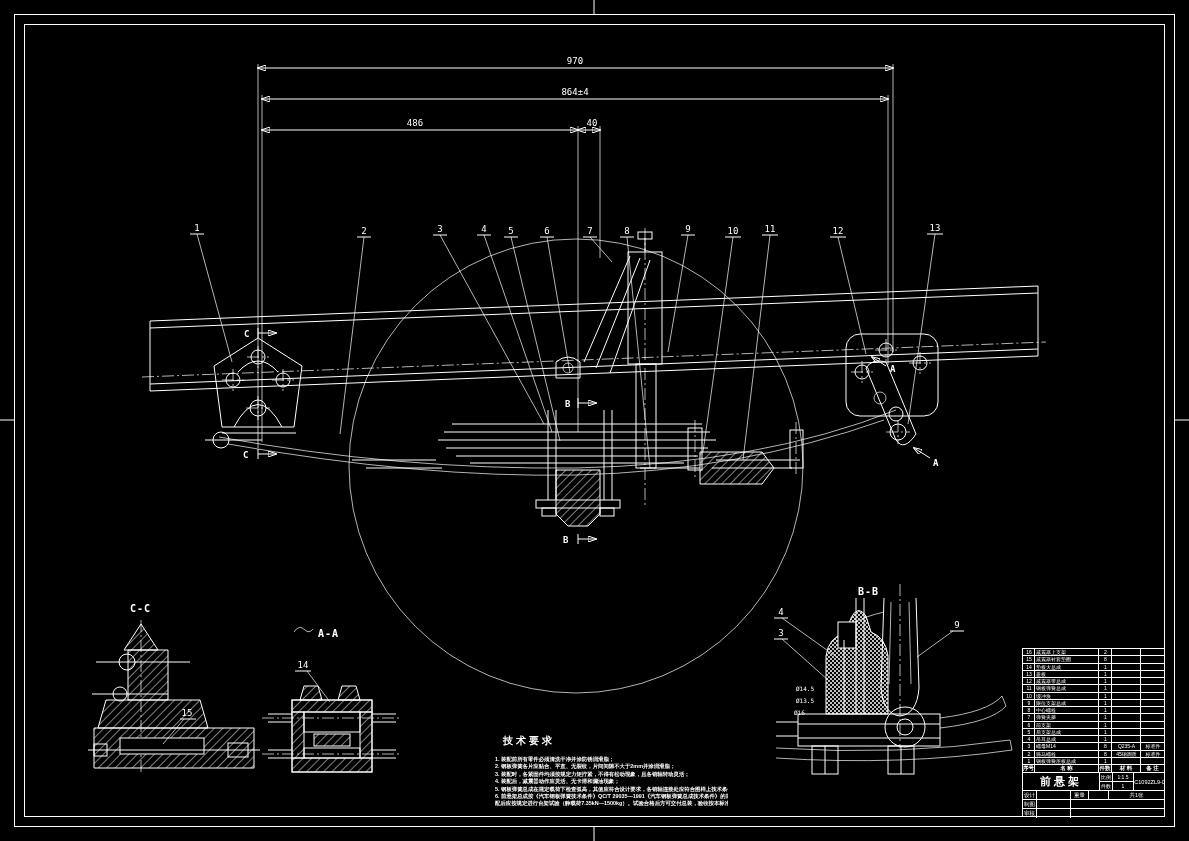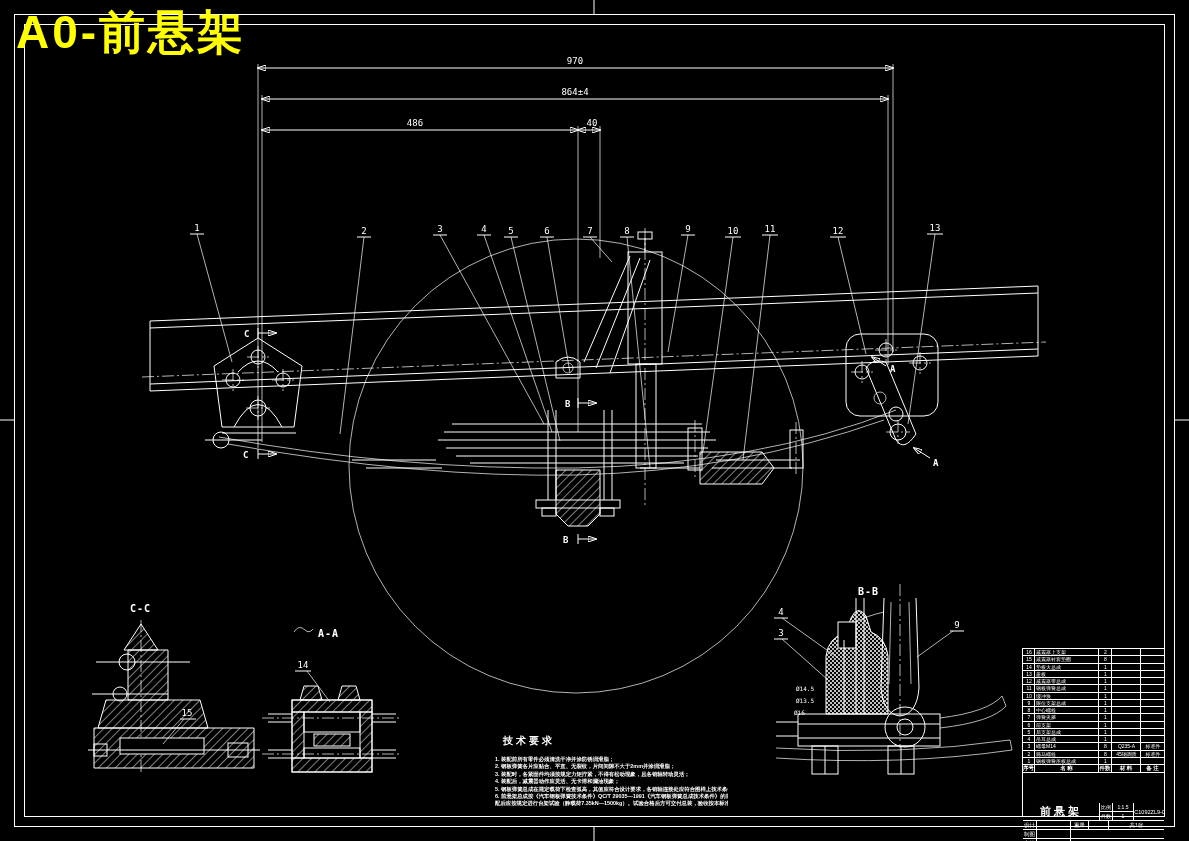--- a/index.html
+++ b/index.html
@@ -33,21 +33,21 @@
             font-size:5px;line-height:6.5px;padding-left:1px;}
   .prow>div:last-child{border-right:none;}
   .c-no{width:12px;text-align:center;}
   .c-name{width:64px;}
   .c-qty{width:13px;text-align:center;}
   .c-mat{width:29px;text-align:center;}
   .c-rem{width:23px;text-align:center;}
   .phead{height:8px;}
   .phead>div{font-size:5.5px;font-weight:bold;text-align:center;padding-left:0;}
   .tb-bottom{display:flex;flex-direction:column;}
-  .tb-row1{display:flex;height:18px;border-bottom:1px solid #fff;box-sizing:border-box;margin-top:30px;}
+  .tb-row1{display:flex;height:18px;border-bottom:1px solid #fff;box-sizing:border-box;}
   .tb-name{width:77px;border-right:1px solid #fff;box-sizing:border-box;display:flex;
            align-items:center;justify-content:center;font-size:11px;font-weight:bold;letter-spacing:3px;}
   .tb-mid{width:34px;border-right:1px solid #fff;box-sizing:border-box;display:flex;flex-direction:column;}
   .tb-mid>div{display:flex;flex:1;border-bottom:1px solid #fff;box-sizing:border-box;}
   .tb-mid>div:last-child{border-bottom:none;}
   .tb-mid span{font-size:5px;line-height:8px;overflow:hidden;white-space:nowrap;}
   .tb-mid .lbl{width:13px;border-right:1px solid #fff;box-sizing:border-box;text-align:center;}
   .tb-mid .val{flex:1;text-align:center;}
   .tb-dno{flex:1;display:flex;align-items:center;justify-content:center;font-size:5.5px;
           overflow:hidden;white-space:nowrap;}
@@ -56,21 +56,20 @@
   .tb-row>div{box-sizing:border-box;border-right:1px solid #fff;font-size:5.5px;line-height:8px;
               overflow:hidden;white-space:nowrap;text-align:center;}
   .tb-row>div:last-child{border-right:none;}
   .w14{width:14px;} .w34{width:34px;} .w18{width:18px;} .w20{width:20px;} .wrest{flex:1;}
 </style>
 </head>
 <body>
 
 <div class="sheet">
 
-  <div class="main-title">A0-前悬架</div>
 
   <svg width="1189" height="841" viewBox="0 0 1189 841">
     <defs>
       <pattern id="hatch" width="6" height="6" patternUnits="userSpaceOnUse" patternTransform="rotate(45)">
         <line x1="0" y1="0" x2="0" y2="6" stroke="#fff" stroke-width="1"></line>
       </pattern>
       <pattern id="stip" width="4" height="4" patternUnits="userSpaceOnUse">
         <circle cx="1" cy="1" r="0.7" fill="#fff" stroke="none"></circle>
         <circle cx="3" cy="3" r="0.7" fill="#fff" stroke="none"></circle>
       </pattern>

